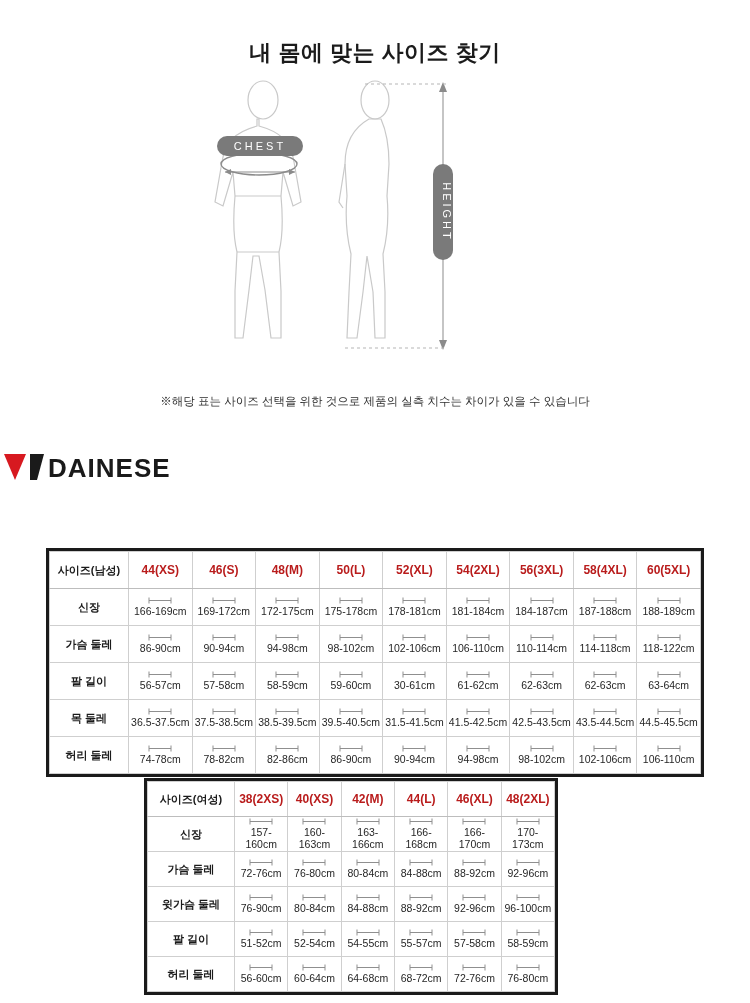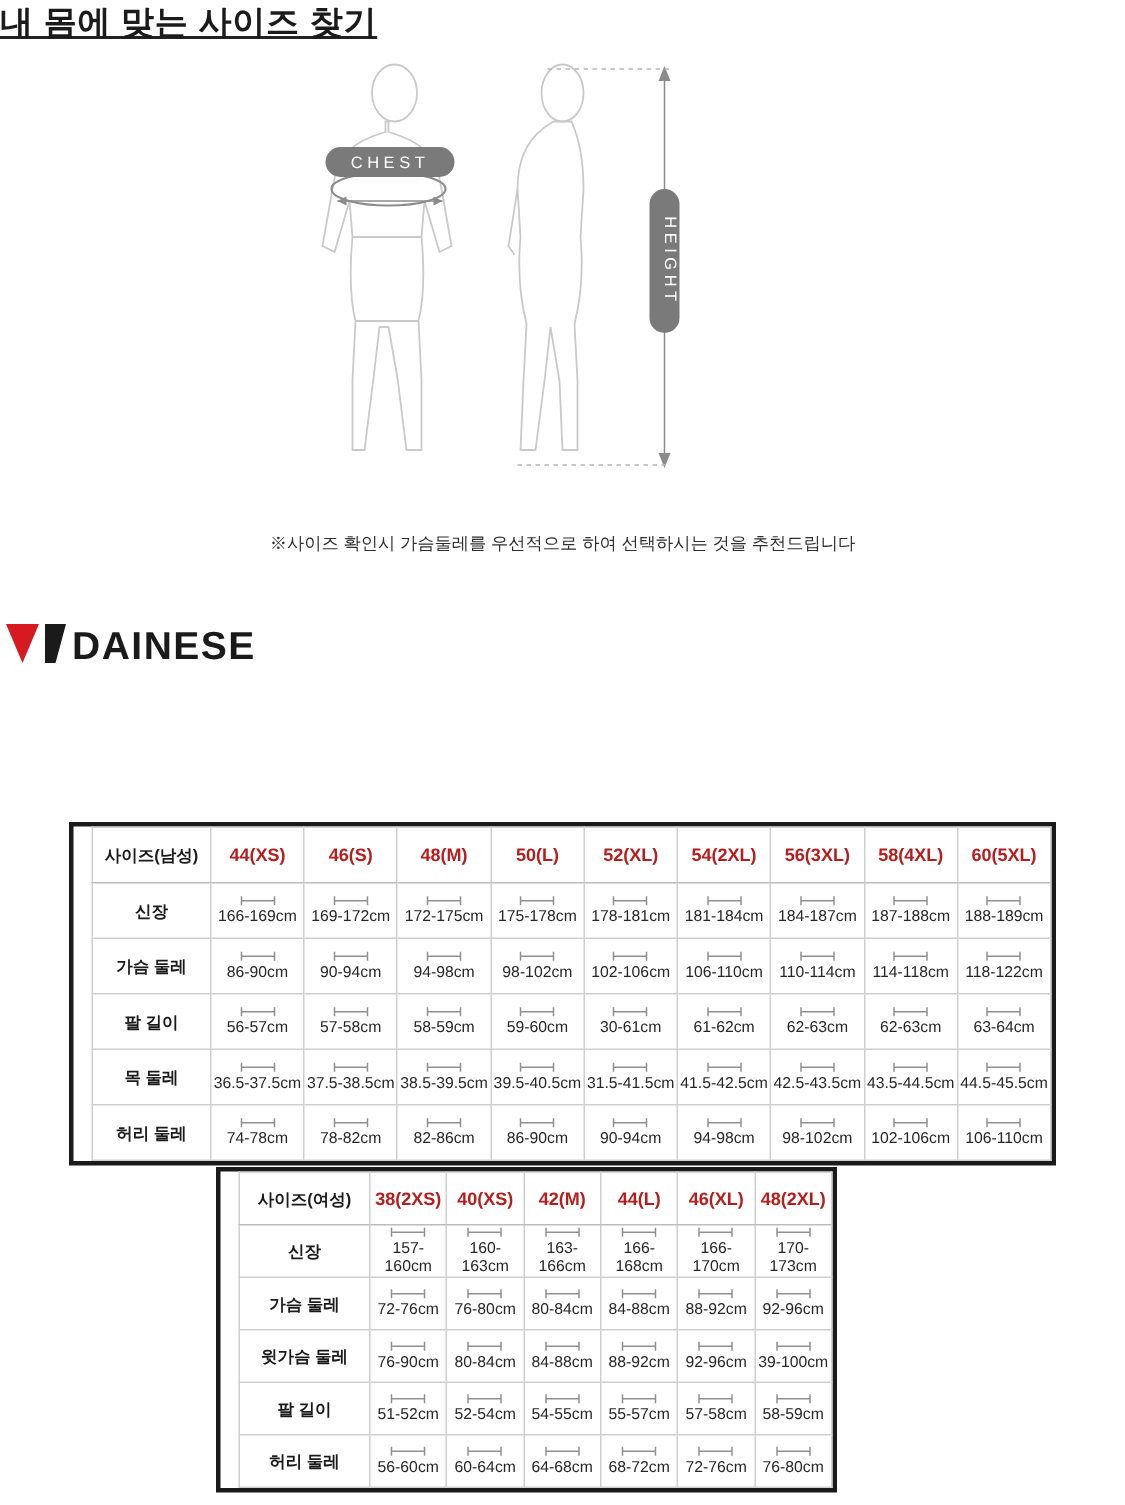--- a/index.html
+++ b/index.html
@@ -11,22 +11,22 @@
     height: 1003px;
     background: #ffffff;
     font-family: "Liberation Sans", sans-serif;
     color: #222222;
     position: relative;
     overflow: hidden;
   }
 
   
   .header {
-    text-align: left;
-    text-decoration: underline;
+    text-align: center;
+    padding-top: 38px;
   }
   .title {
     font-size: 22px;
     font-weight: bold;
     color: #1b1b1b;
     letter-spacing: 0.5px;
   }
   .subtitle {
     font-size: 15px;
     color: #3a3a3a;
@@ -62,21 +62,20 @@
     margin-top: 38px;
     height: 40px;
   }
   .brand-svg { display: inline-block; vertical-align: middle; }
 
   
   .table-block {
     box-sizing: border-box;
     border: 3px solid #1a1a1a;
     background: #ffffff;
-    padding-left: 12px;
   }
   .table-men {
     position: absolute;
     left: 46px;
     top: 548px;
     width: 658px;
   }
   .table-women {
     position: absolute;
     left: 144px;
@@ -167,21 +166,21 @@
     <line x1="150" y1="272" x2="252" y2="272" stroke="#b5b5b5" stroke-width="1" stroke-dasharray="3,3"></line>
 
     <g>
       <rect x="238" y="88" width="20" height="96" rx="10" ry="10" fill="#7a7a7a"></rect>
       <text x="248" y="136" font-family="Liberation Sans, sans-serif" font-size="11" letter-spacing="3" fill="#ffffff" text-anchor="middle" transform="rotate(90 248 136)">HEIGHT</text>
     </g>
   </svg>
 </div>
 
 <div class="notes">
-  <div class="note-line">※사이즈 확인시 가슴둘레를 우선적으로 하여 선택하시는 것을 추천드립니다</div>
+  <div class="note-line">※해당 표는 사이즈 선택을 위한 것으로 제품의 실측 치수는 차이가 있을 수 있습니다</div>
 </div>
 
 <div class="brand-wrap">
   <svg class="brand-svg" width="212" height="34" viewBox="0 0 212 34">
     <polygon points="4,4 26,4 15,30" fill="#d71920"></polygon>
     <polygon points="30,4 44,4 37,30 30,30" fill="#1a1a1a"></polygon>
     <text x="48" y="27" font-family="Liberation Sans, sans-serif" font-size="26" font-weight="bold" letter-spacing="1" fill="#1a1a1a">DAINESE</text>
   </svg>
 </div>
 
@@ -738,21 +737,21 @@
               <line x1="25" y1="0.5" x2="25" y2="6.5" stroke="#8f8f8f"></line>
             </svg>
             <span class="cellinner">92-96cm</span>
           </td>
         <td>
             <svg class="arrow" width="28" height="7">
               <line x1="3" y1="3.5" x2="25" y2="3.5" stroke="#8f8f8f"></line>
               <line x1="3" y1="0.5" x2="3" y2="6.5" stroke="#8f8f8f"></line>
               <line x1="25" y1="0.5" x2="25" y2="6.5" stroke="#8f8f8f"></line>
             </svg>
-            <span class="cellinner">39-100cm</span>
+            <span class="cellinner">96-100cm</span>
           </td>
       </tr>
       <tr>
         <td class="rowhead col-head">팔 길이</td>
         <td>
             <svg class="arrow" width="28" height="7">
               <line x1="3" y1="3.5" x2="25" y2="3.5" stroke="#8f8f8f"></line>
               <line x1="3" y1="0.5" x2="3" y2="6.5" stroke="#8f8f8f"></line>
               <line x1="25" y1="0.5" x2="25" y2="6.5" stroke="#8f8f8f"></line>
             </svg>

